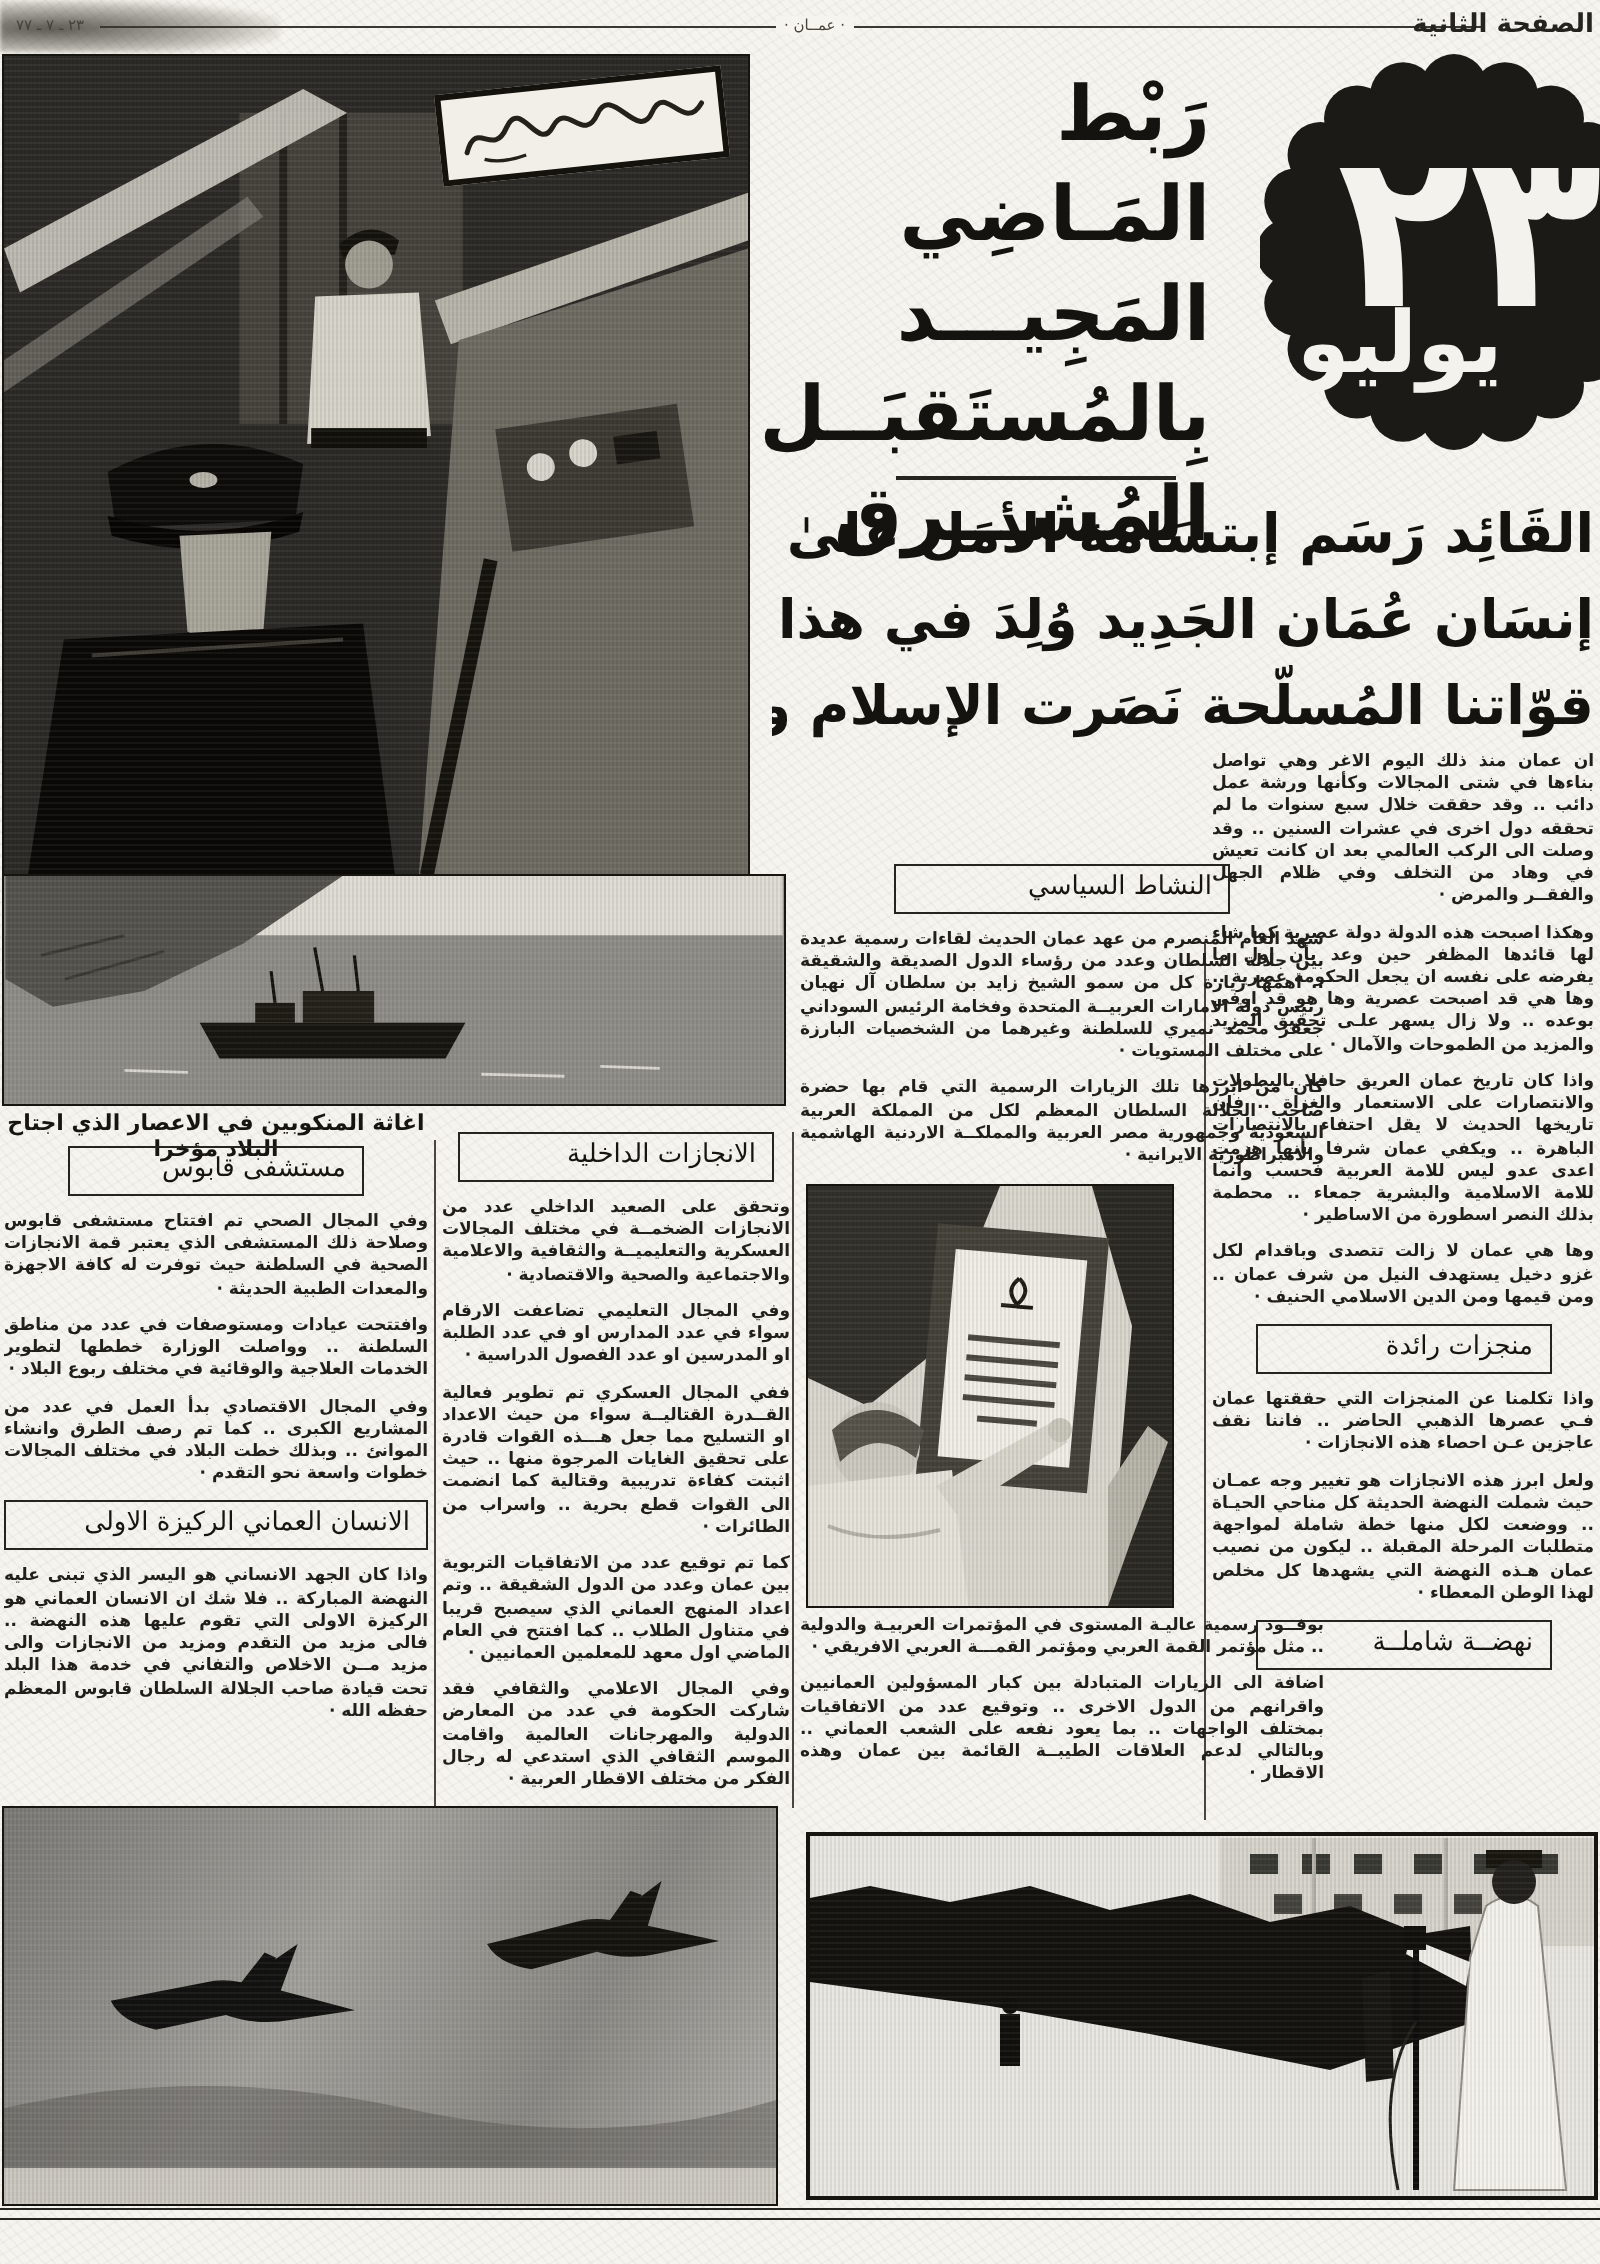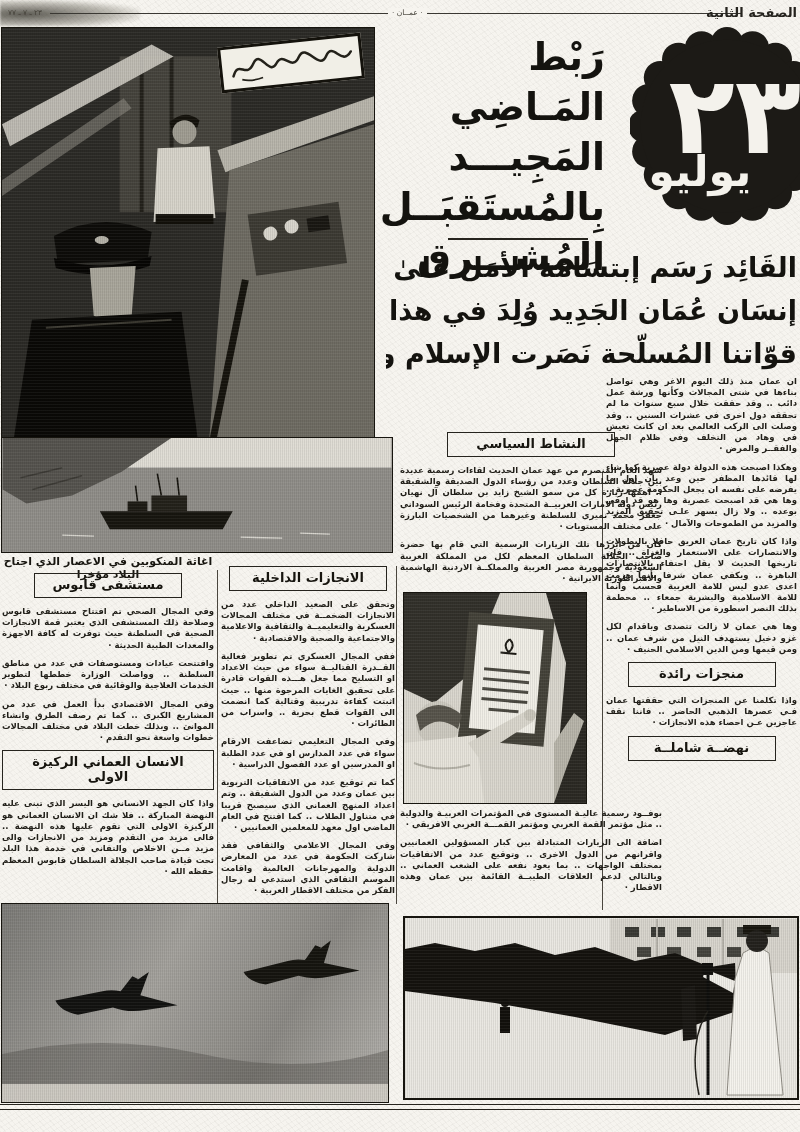--- a/index.html
+++ b/index.html
@@ -38,21 +38,21 @@
   .subheads{position:absolute;left:386px;top:246px;width:411px;
     font-size:27px;font-weight:bold;line-height:43px;color:#14130f;}
   .subheads div{text-align-last:justify;white-space:nowrap;overflow:hidden;}
   .rosette{position:absolute;left:630px;top:18px;width:194px;height:216px;}
   .rosette svg{display:block;width:100%;height:100%;}
   
   .col{position:absolute;overflow:hidden;}
   .col p{margin:0 0 7px;font-size:8.5px;line-height:1.32;text-align:justify;
     font-weight:bold;color:#211f19;}
   .boxhdr{border:1.5px solid #26241e;padding:3px 8px 5px;margin:2px auto 8px;
-    font-size:13px;font-weight:bold;text-align:center;color:#17150f;width:130px;}
+    font-size:13px;font-weight:normal;color:#17150f;width:130px;}
   .boxhdr.wide{width:auto;margin:2px 0 8px;}
   .caption{position:absolute;font-size:11px;font-weight:bold;text-align:center;color:#17150f;}
   .vline{position:absolute;width:1px;background:#4a463e;}
   .rule{position:absolute;height:1px;background:#26241e;}
 </style>
 </head>
 <body>
 
 <div class="page">
 
@@ -169,20 +169,21 @@
   <div class="vline" style="left:396px;top:566px;height:338px;"></div>
   <div class="vline" style="left:602px;top:472px;height:438px;"></div>
 
   <div class="col" style="left:606px;top:376px;width:191px;height:540px;">
     <p>ان عمان منذ ذلك اليوم الاغر وهي تواصل بناءها في شتى المجالات وكأنها ورشة عمل دائب .. وقد حققت خلال سبع سنوات ما لم تحققه دول اخرى في عشرات السنين .. وقد وصلت الى الركب العالمي بعد ان كانت تعيش في وهاد من التخلف وفي ظلام الجهل والفقــر والمرض ·</p>
     <p>وهكذا اصبحت هذه الدولة دولة عصرية كما شاء لها قائدها المظفر حين وعد بأن اول ما يفرضه على نفسه ان يجعل الحكومة عصرية .. وها هي قد اصبحت عصرية وها هو قد اوفى بوعده .. ولا زال يسهر علـى تحقيق المزيد والمزيد من الطموحات والآمال ·</p>
     <p>واذا كان تاريخ عمان العريق حافلا بالبطولات والانتصارات على الاستعمار والغزاة .. فان تاريخها الحديث لا يقل احتفاء بالانتصارات الباهرة .. ويكفي عمان شرفا بأنها هزمت اعدى عدو ليس للامة العربية فحسب وانما للامة الاسلامية والبشرية جمعاء .. محطمة بذلك النصر اسطورة من الاساطير ·</p>
     <p>وها هي عمان لا زالت تتصدى وباقدام لكل غزو دخيل يستهدف النيل من شرف عمان .. ومن قيمها ومن الدين الاسلامي الحنيف ·</p>
     <div class="boxhdr">منجزات رائدة</div>
     <p>واذا تكلمنا عن المنجزات التي حققتها عمان فـي عصرها الذهبي الحاضر .. فاننا نقف عاجزين عـن احصاء هذه الانجازات ·</p>
+    <p>ولعل ابرز هذه الانجازات هو تغيير وجه عمـان حيث شملت النهضة الحديثة كل مناحي الحيـاة .. ووضعت لكل منها خطة شاملة لمواجهة متطلبات المرحلة المقبلة .. ليكون من نصيب عمان هـذه النهضة التي يشهدها كل مخلص لهذا الوطن المعطاء ·</p>
     <div class="boxhdr">نهضــة شاملــة</div>
 
   </div>
 
   <div class="col" style="left:400px;top:430px;width:262px;height:158px;">
     <div class="boxhdr" style="width:150px;">النشاط السياسي</div>
     <p>شهد العام المنصرم من عهد عمان الحديث لقاءات رسمية عديدة بين جلالة السلطان وعدد من رؤساء الدول الصديقة والشقيقة .. اهمها زيارة كل من سمو الشيخ زايد بن سلطان آل نهيان رئيس دولة الامارات العربيــة المتحدة وفخامة الرئيس السوداني جعفر محمد نميري للسلطنة وغيرهما من الشخصيات البارزة على مختلف المستويات ·</p>
     <p>كان من ابرزها تلك الزيارات الرسمية التي قام بها حضرة صاحب الجلالة السلطان المعظم لكل من المملكة العربية السعودية وجمهورية مصر العربية والمملكــة الاردنية الهاشمية والامبراطورية الايرانية ·</p>
   </div>
 
@@ -214,22 +215,22 @@
   </div>
 
   <div class="col" style="left:400px;top:808px;width:262px;height:108px;">
     <p>بوفــود رسمية عاليـة المستوى في المؤتمرات العربيـة والدولية .. مثل مؤتمر القمة العربي ومؤتمر القمـــة العربي الافريقي ·</p>
     <p>اضافة الى الزيارات المتبادلة بين كبار المسؤولين العمانيين واقرانهم من الدول الاخرى .. وتوقيع عدد من الاتفاقيات بمختلف الواجهات .. بما يعود نفعه على الشعب العماني .. وبالتالي لدعم العلاقات الطيبــة القائمة بين عمان وهذه الاقطار ·</p>
   </div>
 
   <div class="col" style="left:221px;top:564px;width:174px;height:340px;">
     <div class="boxhdr" style="width:140px;">الانجازات الداخلية</div>
     <p>وتحقق على الصعيد الداخلي عدد من الانجازات الضخمــة في مختلف المجالات العسكرية والتعليميــة والثقافية والاعلامية والاجتماعية والصحية والاقتصادية ·</p>
+    <p>وفي المجال التعليمي تضاعفت الارقام سواء في عدد المدارس او في عدد الطلبة او المدرسين او عدد الفصول الدراسية ·</p>
     <p>ففي المجال العسكري تم تطوير فعالية القــدرة القتاليــة سواء من حيث الاعداد او التسليح مما جعل هـــذه القوات قادرة على تحقيق الغايات المرجوة منها .. حيث اثبتت كفاءة تدريبية وقتالية كما انضمت الى القوات قطع بحرية .. واسراب من الطائرات ·</p>
-    <p>وفي المجال التعليمي تضاعفت الارقام سواء في عدد المدارس او في عدد الطلبة او المدرسين او عدد الفصول الدراسية ·</p>
     <p>كما تم توقيع عدد من الاتفاقيات التربوية بين عمان وعدد من الدول الشقيقة .. وتم اعداد المنهج العماني الذي سيصبح قريبا في متناول الطلاب .. كما افتتح في العام الماضي اول معهد للمعلمين العمانيين ·</p>
     <p>وفي المجال الاعلامي والثقافي فقد شاركت الحكومة في عدد من المعارض الدولية والمهرجانات العالمية واقامت الموسم الثقافي الذي استدعي له رجال الفكر من مختلف الاقطار العربية ·</p>
     <p>وفي العام الماضي ـ كسائر الاعوام ـ اولت الدولة اهتماما بالشؤون الاجتماعية وتقديم مساعدات كبيرة الى عدد من المواطنين وتم انجاز مئات البيــوت الشعبية .. كما قامت الوزارة ايضا بدورها الكبير ·</p>
   </div>
 
   <div class="col" style="left:2px;top:571px;width:212px;height:333px;">
     <div class="boxhdr">مستشفى قابوس</div>
     <p>وفي المجال الصحي تم افتتاح مستشفى قابوس وصلاحة ذلك المستشفى الذي يعتبر قمة الانجازات الصحية في السلطنة حيث توفرت له كافة الاجهزة والمعدات الطبية الحديثة ·</p>
     <p>وافتتحت عيادات ومستوصفات في عدد من مناطق السلطنة .. وواصلت الوزارة خططها لتطوير الخدمات العلاجية والوقائية في مختلف ربوع البلاد ·</p>
     <p>وفي المجال الاقتصادي بدأ العمل في عدد من المشاريع الكبرى .. كما تم رصف الطرق وانشاء الموانئ .. وبذلك خطت البلاد في مختلف المجالات خطوات واسعة نحو التقدم ·</p>

